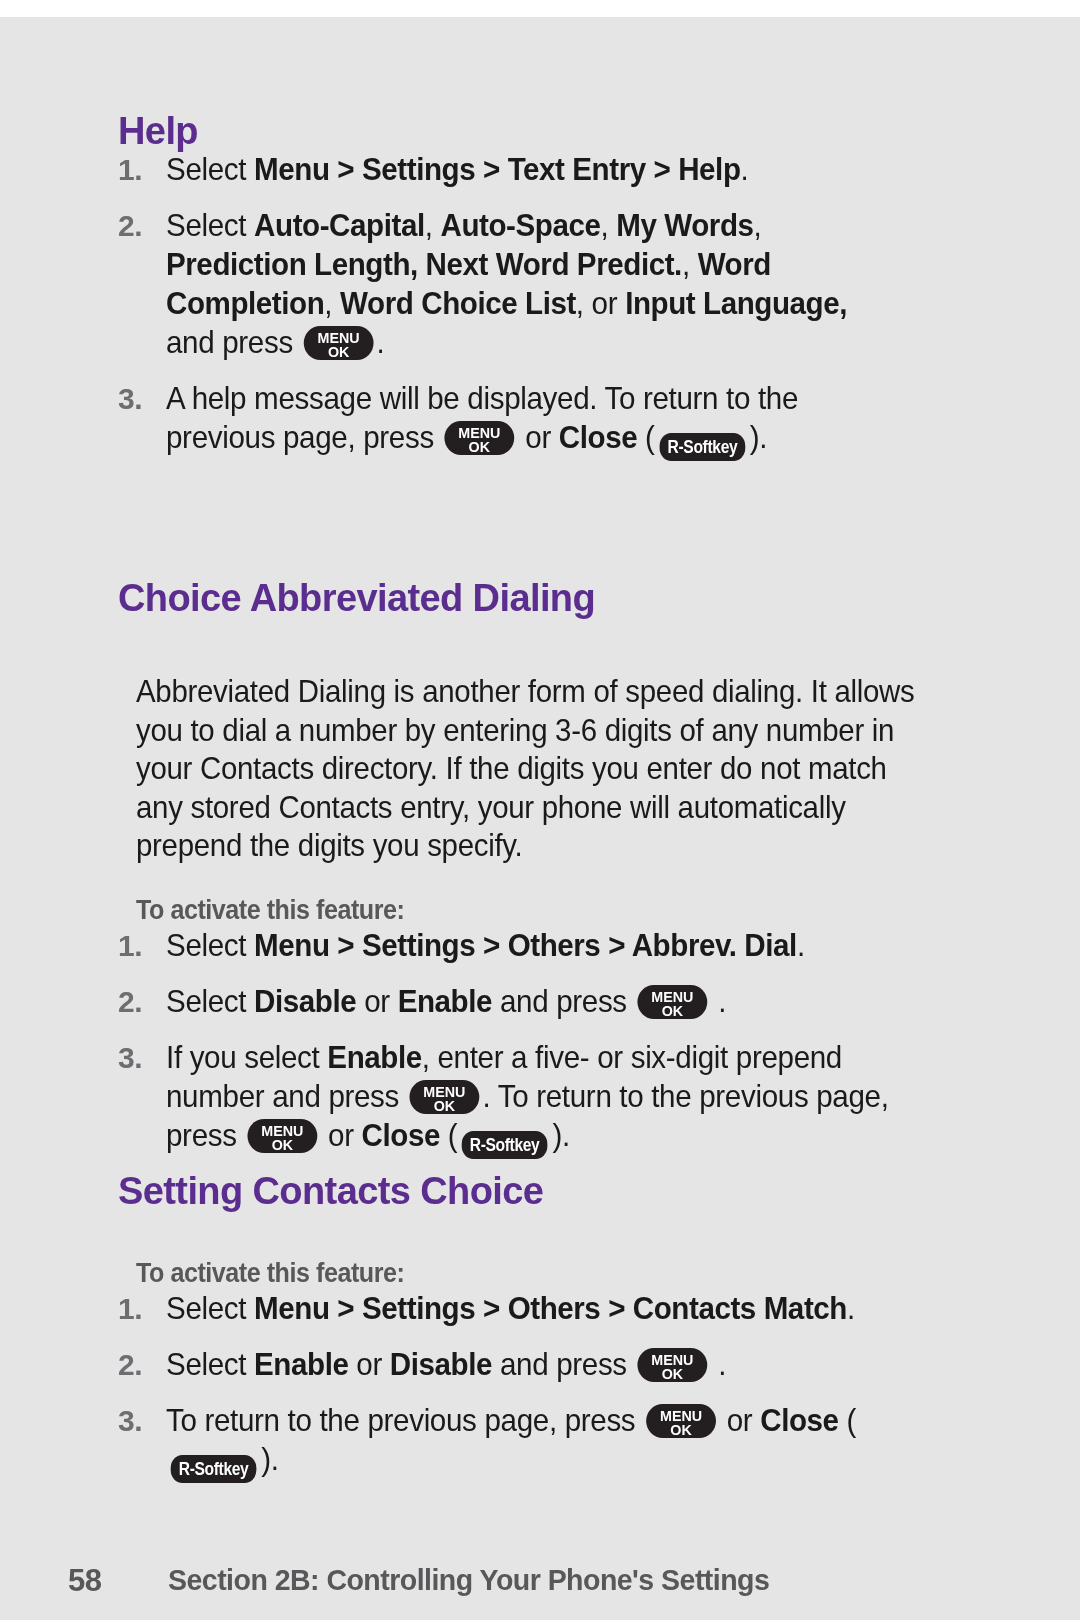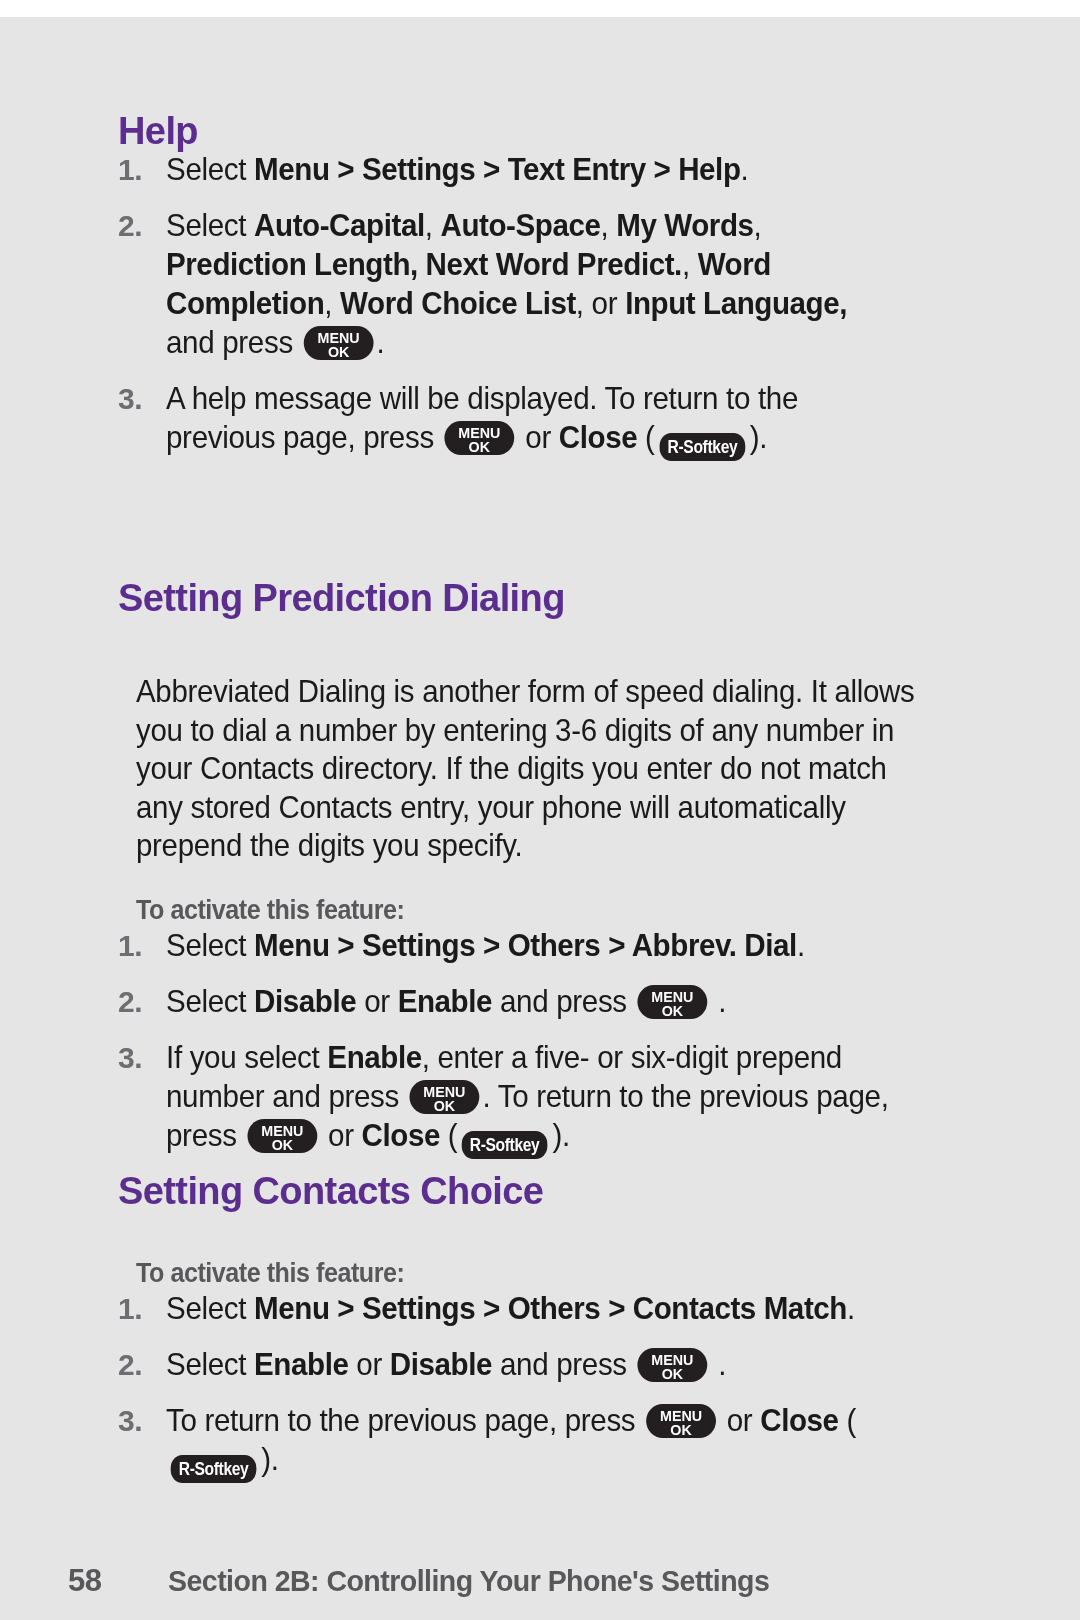--- a/index.html
+++ b/index.html
@@ -153,21 +153,21 @@
     transform-origin: center;
   }
 
   
   .footer {
     position: absolute;
     left: 68px;
     right: 60px;
     bottom: 38px;
     display: flex;
-    align-items: center;
+    align-items: flex-start;
     color: #58585b;
   }
   .footer .pagenum {
     font-size: 31px;
     font-weight: bold;
     width: 100px;
     letter-spacing: -0.4px;
   }
   .footer .secname {
     font-size: 30px;
@@ -212,21 +212,21 @@
         </li>
         <li>
           <span class="step-num">3.</span>
           <span class="step-body">A help message will be displayed. To return to the previous page, press <span class="key-menu"><span class="l1">MENU</span><span class="l2">OK</span></span> or <b>Close</b> (<span class="key-soft">R-Softkey</span>).</span>
         </li>
       </ol>
   </section>
 
 
   <section class="sec-abbrev">
-    <h2 class="h-sub">Setting Prediction Dialing</h2>
+    <h2 class="h-sub">Choice Abbreviated Dialing</h2>
     <p class="body-text abbrev-para">Abbreviated Dialing is another form of speed dialing. It allows you to dial a number by entering 3-6 digits of any number in your Contacts directory. If the digits you enter do not match any stored Contacts entry, your phone will automatically prepend the digits you specify.</p>
     <div class="feature-label abbrev-label">To activate this feature:</div>
     <ol class="steps abbrev-steps">
         <li>
           <span class="step-num">1.</span>
           <span class="step-body">Select <b>Menu</b><b> &gt; </b><b>Settings</b><b> &gt; </b><b>Others</b><b> &gt; </b><b>Abbrev. Dial</b>.</span>
         </li>
         <li>
           <span class="step-num">2.</span>
           <span class="step-body">Select <b>Disable</b> or <b>Enable</b> and press <span class="key-menu"><span class="l1">MENU</span><span class="l2">OK</span></span> .</span>

